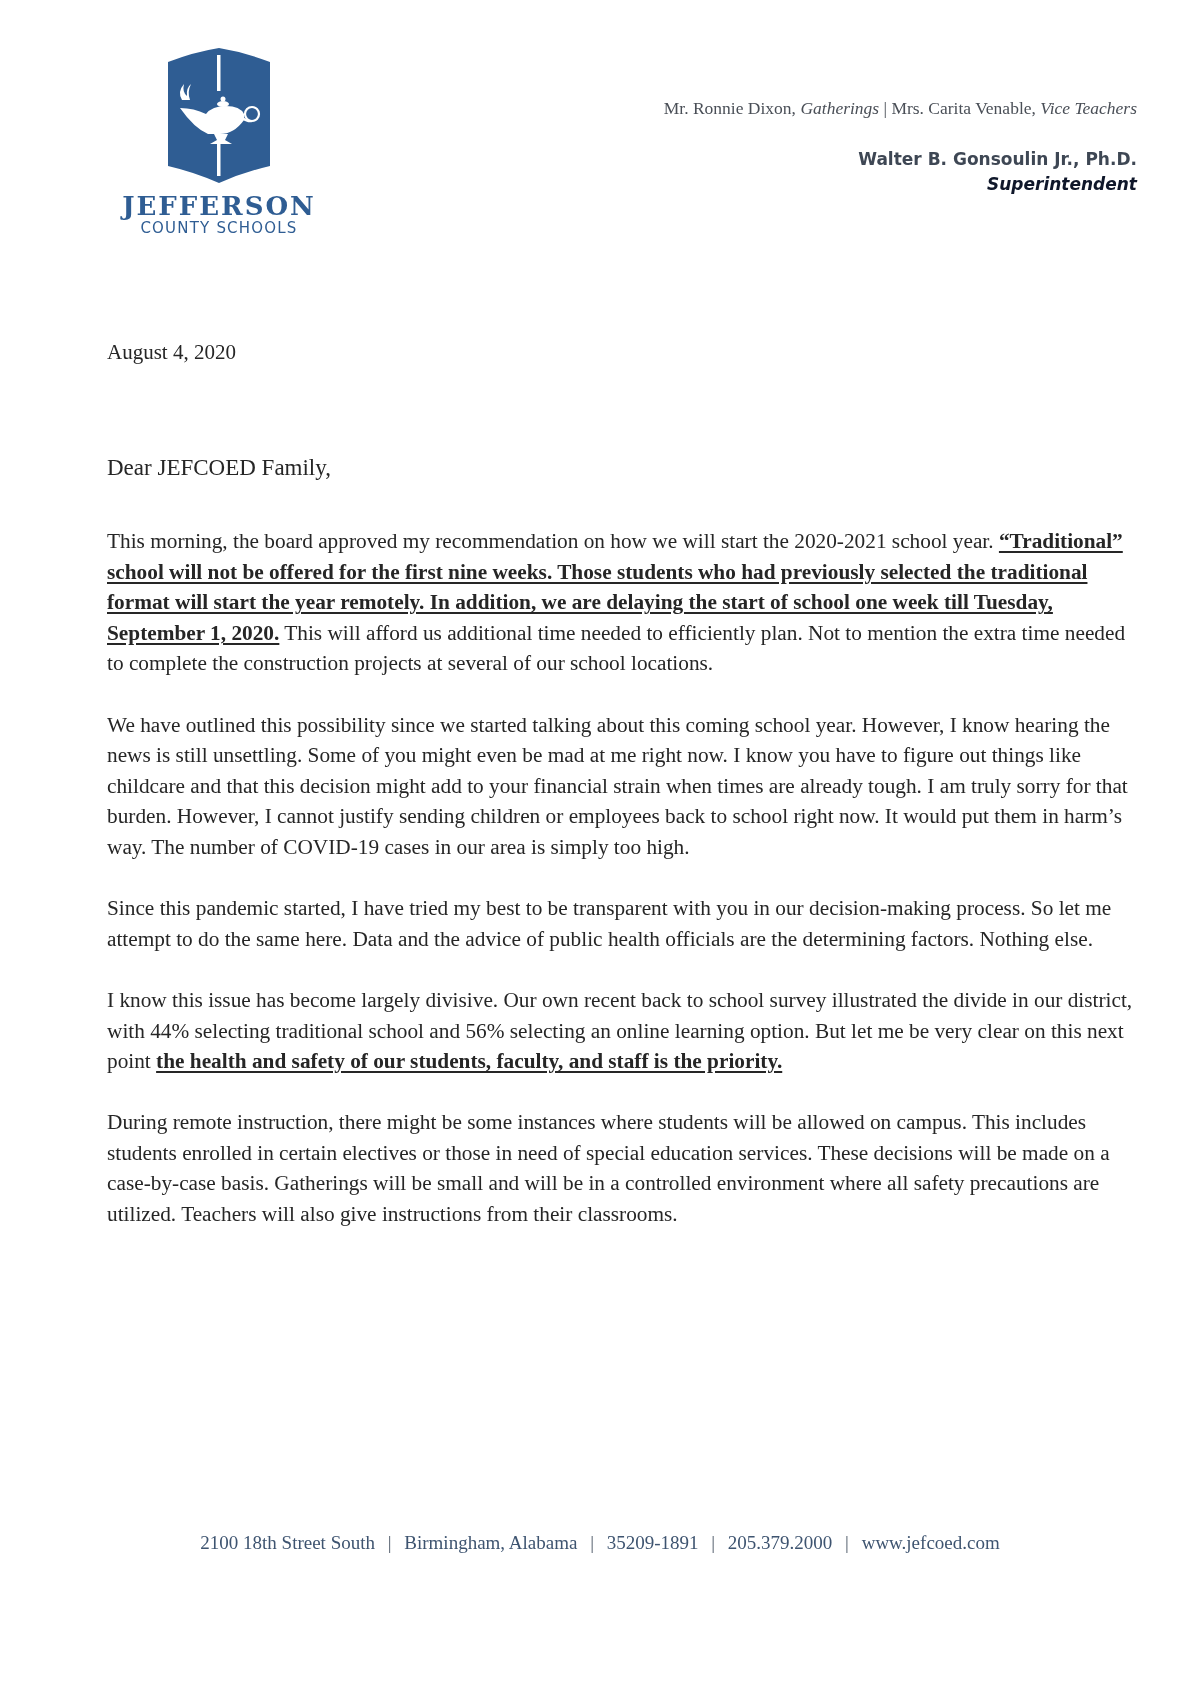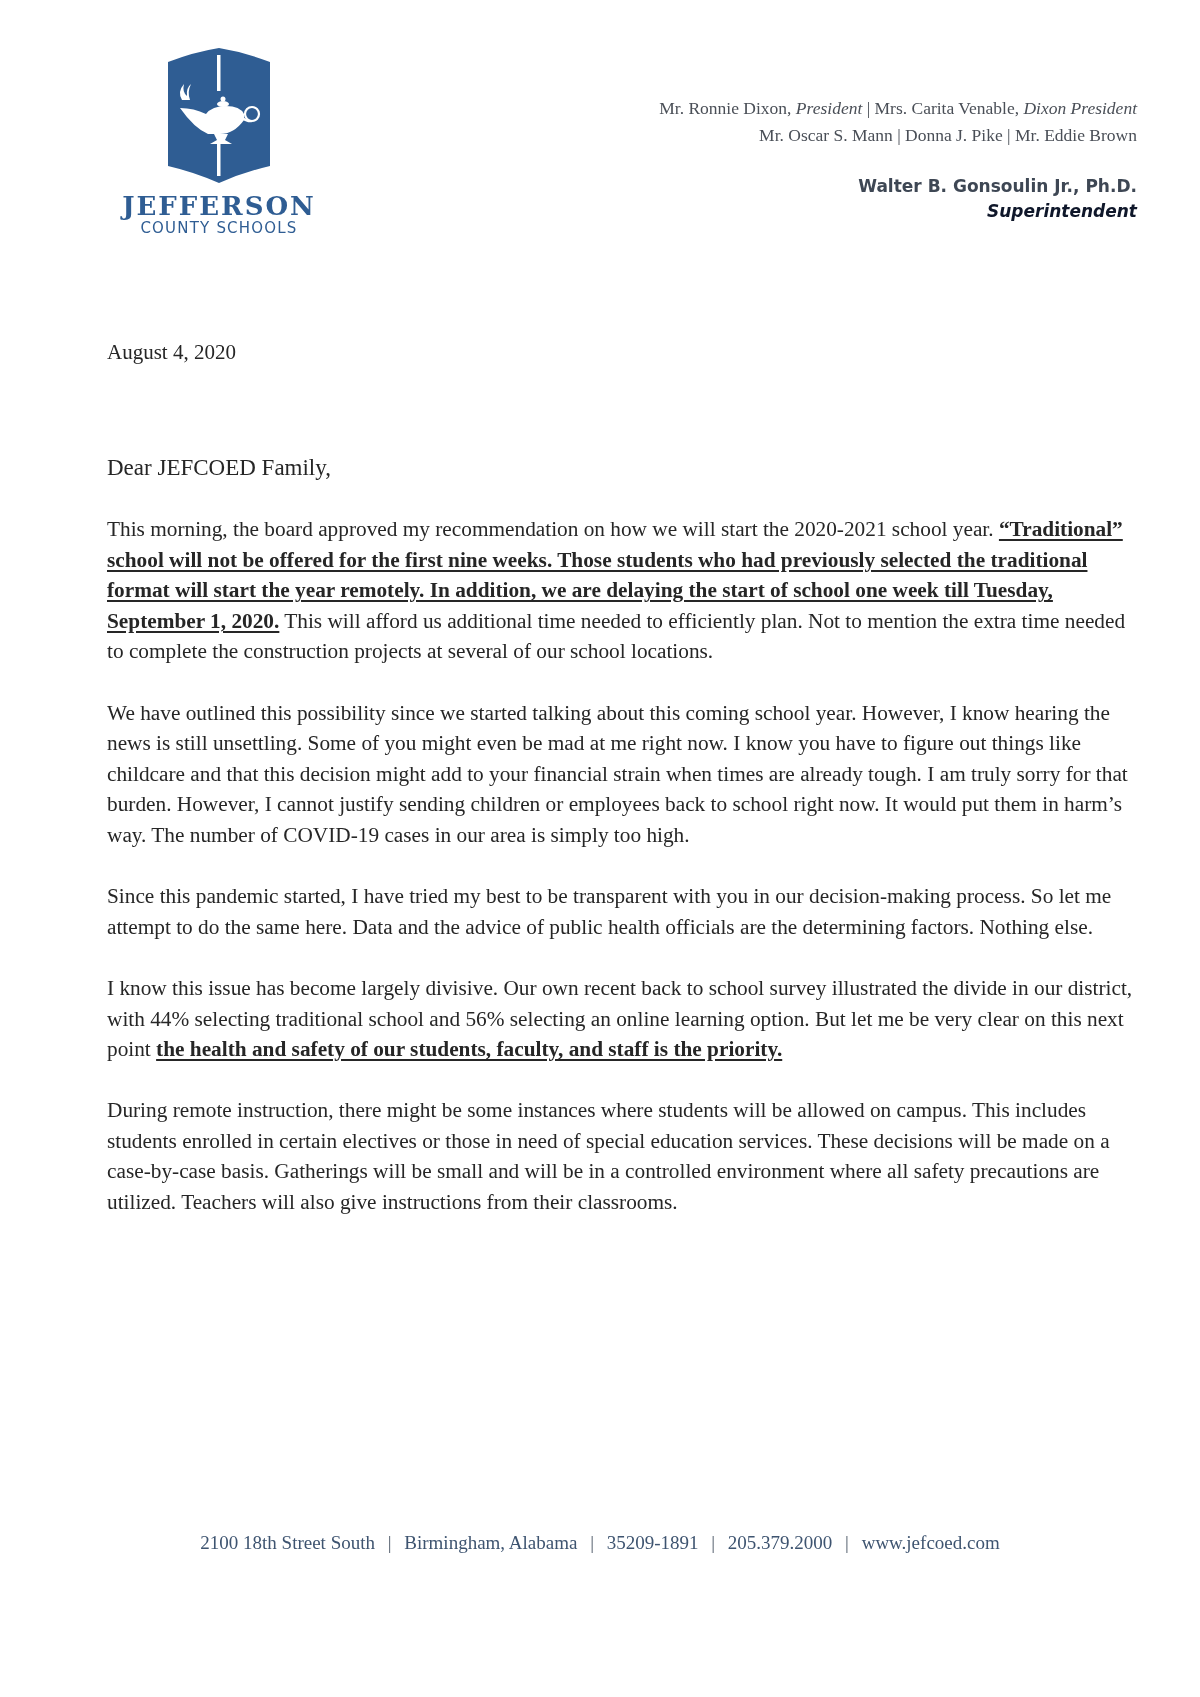--- a/index.html
+++ b/index.html
@@ -16,21 +16,21 @@
   .header-right { position: absolute; right: 63px; top: 95px; text-align: right; }
   .board { font-family: "Liberation Serif", serif; font-size: 17.5px; color: #4a4f57; line-height: 27px; }
   .board i { font-style: italic; }
   .supt { margin-top: 24px; }
   .supt-name { font-family: "DejaVu Sans", sans-serif; font-weight: bold; font-size: 17px; color: #3e4754; line-height: 26px; }
   .supt-title { font-family: "DejaVu Sans", sans-serif; font-style: italic; font-weight: bold; font-size: 17px; color: #0f172a; line-height: 24px; }
 
   .date { position: absolute; left: 107px; top: 340px; font-size: 21px; }
   .greeting { position: absolute; left: 107px; top: 455px; font-size: 23px; }
 
-  .body { position: absolute; left: 107px; top: 514px; width: 1035px; font-size: 21.3px; line-height: 30.6px; }
+  .body { position: absolute; left: 107px; top: 526px; width: 1035px; font-size: 21.3px; line-height: 30.6px; }
   .para { margin: 0 0 30.6px 0; }
   .emph { font-weight: bold; text-decoration: underline; text-underline-offset: 3px; }
 
   .footer { position: absolute; left: 0; width: 1200px; top: 1532px; text-align: center;
             font-family: "Liberation Serif", serif; font-size: 19px; color: #3e5470; }
   .footer .sep { margin: 0 8px; color: #55606e; }
 </style>
 </head>
 <body>
 
@@ -47,31 +47,24 @@
     <circle cx="59" cy="51" r="2.5" fill="#ffffff"></circle>
     <path d="M50,86 L64,86 L61,92 L68,96 L46,96 L53,92 Z" fill="#ffffff"></path>
   </svg>
   <div class="logo-name">JEFFERSON</div>
   <div class="logo-sub">COUNTY SCHOOLS</div>
 </div>
 
 <div class="header-right">
   <div class="board">
     <span>Mr. Ronnie Dixon,</span>
-    <i>President</i>
+    <i>Gatherings</i>
     <span>|</span>
     <span>Mrs. Carita Venable,</span>
-    <i>Dixon President</i>
-  </div>
-  <div class="board">
-    <span>Mr. Oscar S. Mann</span>
-    <span>|</span>
-    <span>Donna J. Pike</span>
-    <span>|</span>
-    <span>Mr. Eddie Brown</span>
+    <i>Vice Teachers</i>
   </div>
   <div class="supt">
     <div class="supt-name">Walter B. Gonsoulin Jr., Ph.D.</div>
     <div class="supt-title">Superintendent</div>
   </div>
 </div>
 
 <div class="date">August 4, 2020</div>
 <div class="greeting">Dear JEFCOED Family,</div>
 

